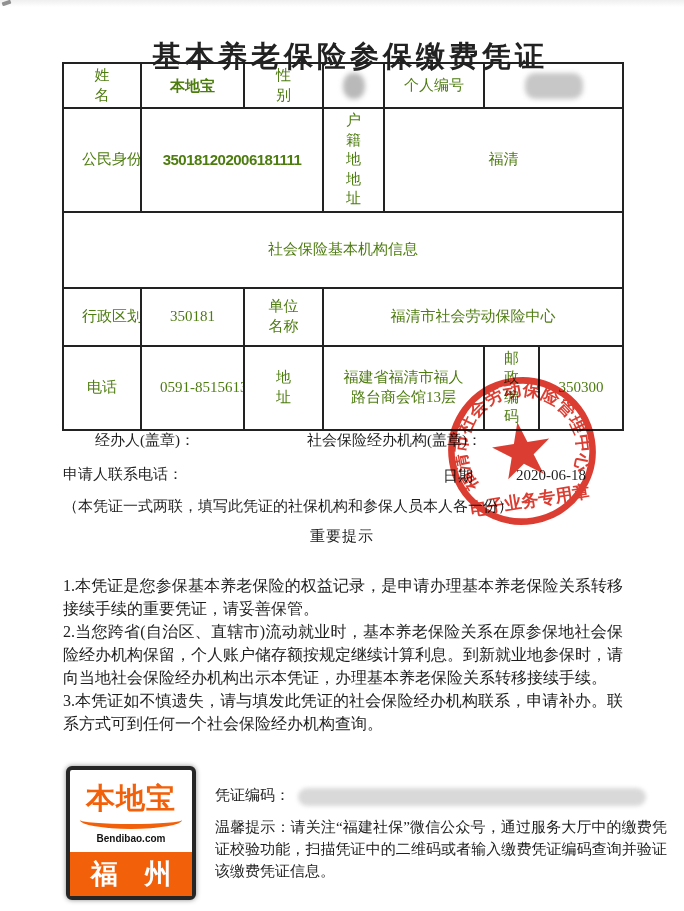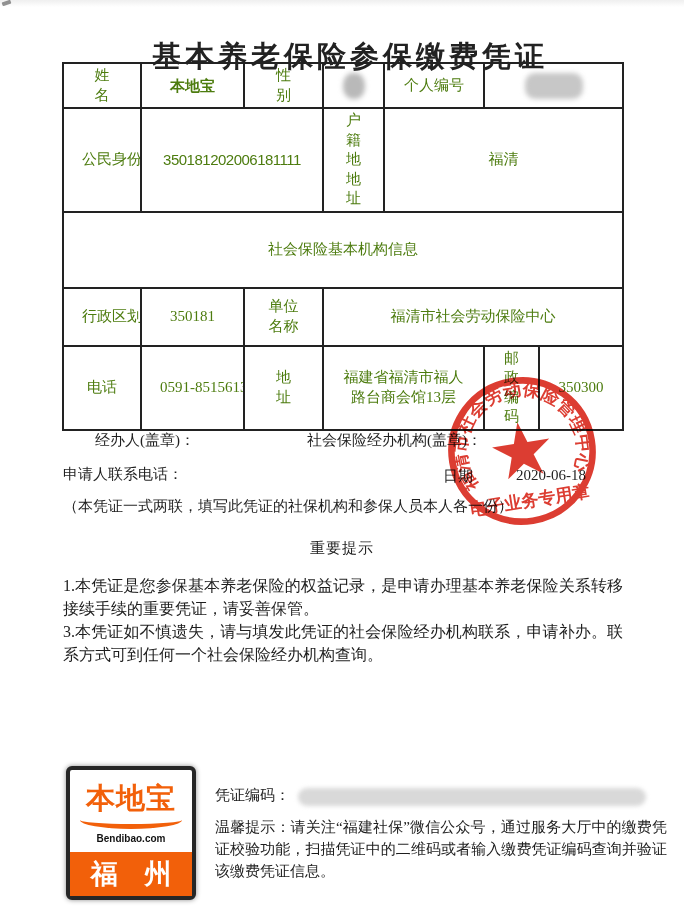--- a/index.html
+++ b/index.html
@@ -29,31 +29,31 @@
     border:2px solid #222;
     text-align:center;vertical-align:middle;
     font-size:15px;color:#4d7c0f;
     padding:2px 18px;line-height:1.3;
     overflow:hidden;
   }
   td.lbl-sm{font-size:13px;white-space:nowrap;letter-spacing:0;}
   td.val-bold{font-family:"Liberation Sans","DejaVu Sans",sans-serif;
     font-weight:bold;font-size:17px;color:#000;}
   td.val-id{font-family:"Liberation Sans","DejaVu Sans",sans-serif;
-    font-weight:normal;font-size:16px;letter-spacing:-.5px;white-space:nowrap;color:#000;}
+    font-weight:bold;font-size:16px;letter-spacing:-.5px;white-space:nowrap;color:#000;}
   td.val-num{font-size:14px;white-space:nowrap;}
   td.val-addr{font-size:14px;}
   .r1{height:36px}.r2{height:63px}.r3{height:76px}.r4{height:76px}.r5{height:58px}.r6{height:42px}
   .blob{display:inline-block;border-radius:10px;filter:blur(2.5px);vertical-align:middle;}
   .blob-gender{width:22px;height:26px;background:#b9b9b9;border-radius:45%;}
   .blob-personal{width:58px;height:26px;background:#c7c7c7;}
   .blob-savings{width:94px;height:30px;background:#cbcbcb;}
   .blob-voucher{width:348px;height:18px;background:#d9d9d9;filter:blur(2px);margin-left:8px;}
   .sig span{position:absolute;font-size:15px;color:#1f1f1f;white-space:nowrap;}
-  .notice-title{position:absolute;left:0;top:539px;width:684px;text-align:center;
+  .notice-title{position:absolute;left:0;top:527px;width:684px;text-align:center;
     font-size:15px;letter-spacing:1px;color:#222;}
   .notice{position:absolute;left:63px;top:574px;width:560px;}
   .notice p{margin:0;font-size:16px;line-height:23px;color:#1d1d1d;text-align:justify;}
   .stamp-wrap{position:absolute;left:440px;top:369px;width:164px;height:164px;
     transform:rotate(-9deg);opacity:.9;mix-blend-mode:multiply;pointer-events:none;}
   .footer-logo{
     position:absolute;left:66px;top:766px;width:122px;height:126px;
     border:4px solid #262626;border-radius:6px;background:#fff;
     box-shadow:0 0 5px rgba(0,0,0,.45);
     display:flex;flex-direction:column;align-items:center;
@@ -130,20 +130,21 @@
   <span style="left:307px;top:431px">社会保险经办机构(盖章)：</span>
   <span style="left:63px;top:465px">申请人联系电话：</span>
   <span style="left:443px;top:467px">日期</span>
   <span style="left:516px;top:467px">2020-06-18</span>
   <span style="left:63px;top:497px">（本凭证一式两联，填写此凭证的社保机构和参保人员本人各一份）</span>
 </div>
 
 <div class="notice-title">重要提示</div>
 <div class="notice">
   <p>1.本凭证是您参保基本养老保险的权益记录，是申请办理基本养老保险关系转移接续手续的重要凭证，请妥善保管。</p>
+  <p>2.当您跨省(自治区、直辖市)流动就业时，基本养老保险关系在原参保地社会保险经办机构保留，个人账户储存额按规定继续计算利息。到新就业地参保时，请向当地社会保险经办机构出示本凭证，办理基本养老保险关系转移接续手续。</p>
   <p>3.本凭证如不慎遗失，请与填发此凭证的社会保险经办机构联系，申请补办。联系方式可到任何一个社会保险经办机构查询。</p>
 </div>
 
 <div class="stamp-wrap">
   <svg width="164" height="164" viewBox="0 0 200 200">
     <circle cx="100" cy="100" r="86" fill="none" stroke="#d9281b" stroke-width="8"></circle>
     <path id="ringPath" d="M 41.1,134 A 68,68 0 1 1 158.9,134" fill="none"></path>
     <text font-size="21" font-weight="bold" fill="#d9281b" font-family="Liberation Sans, DejaVu Sans, sans-serif">
       <textPath href="#ringPath" textLength="284" lengthAdjust="spacingAndGlyphs">福清市社会劳动保险管理中心</textPath>
     </text>

